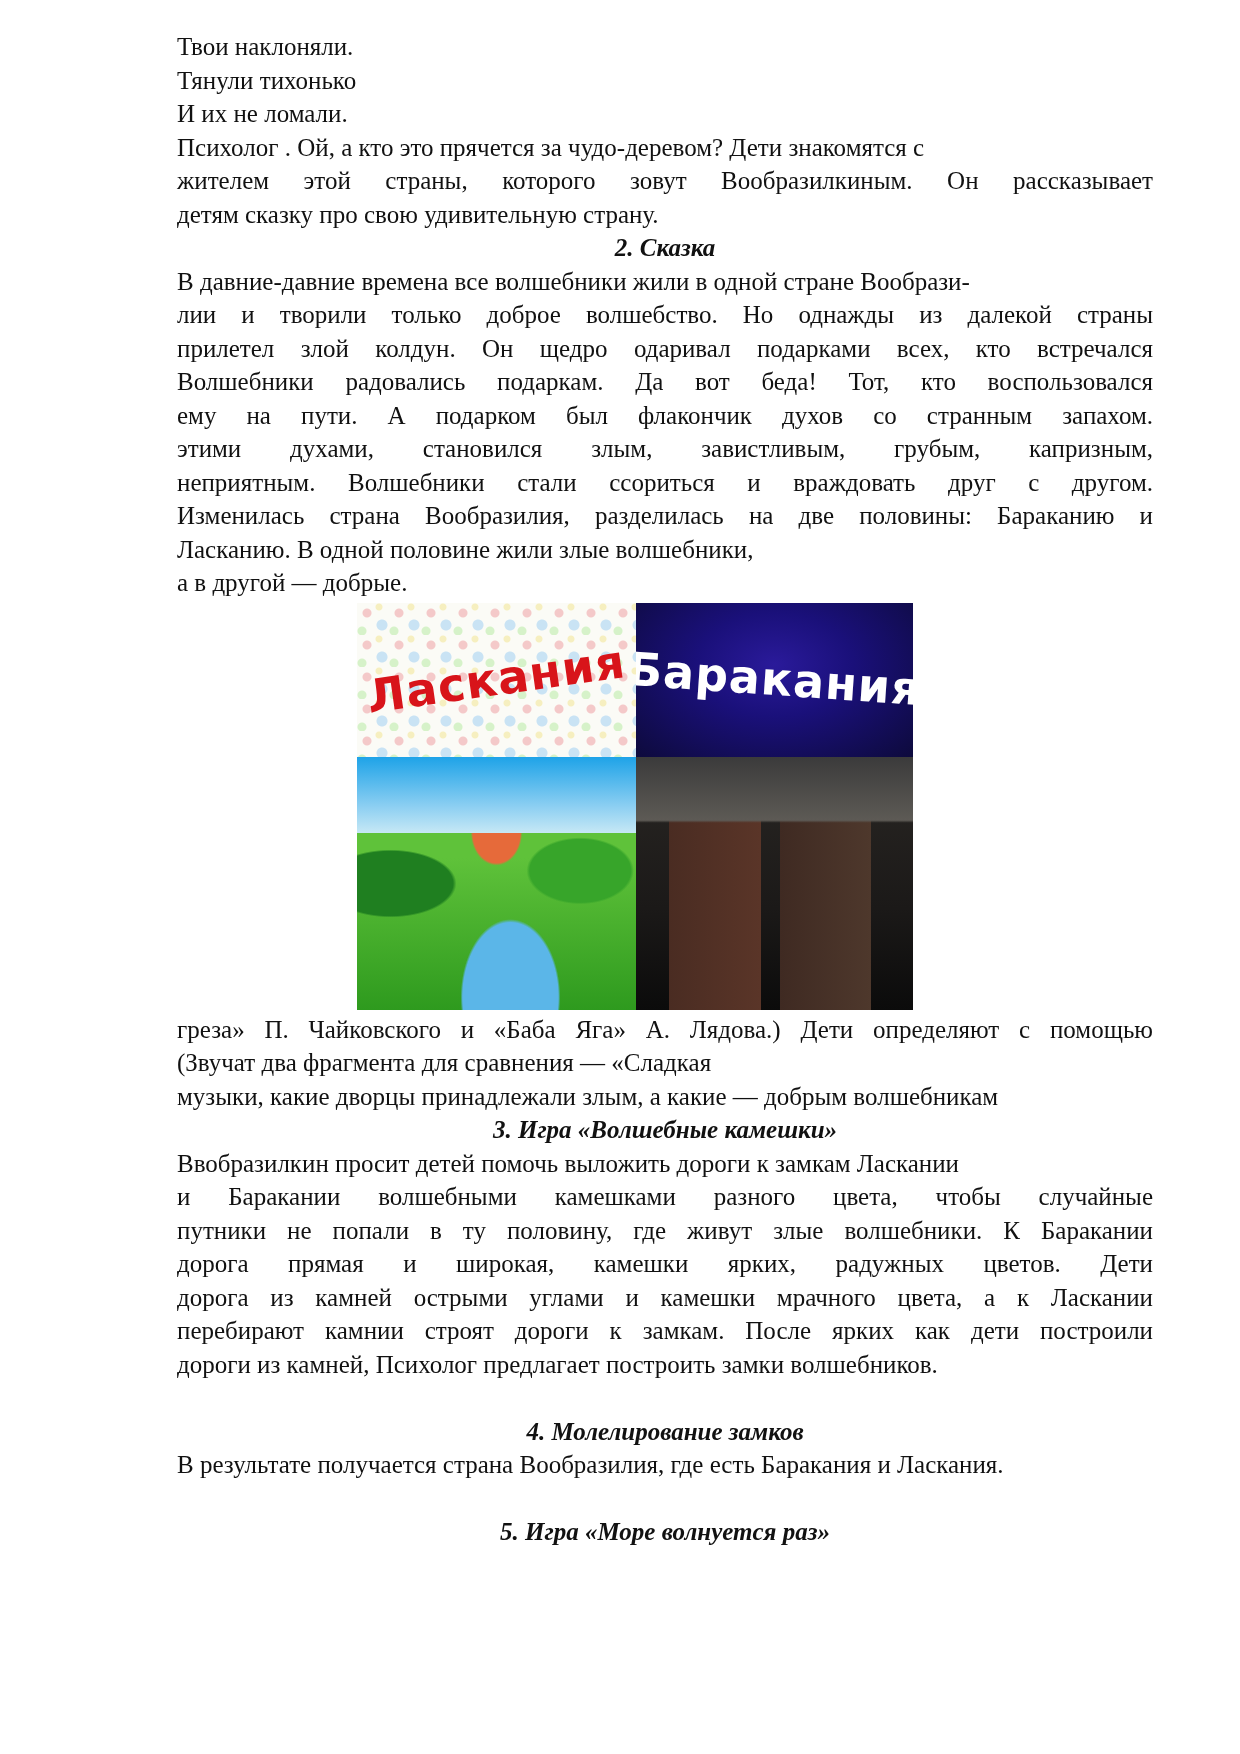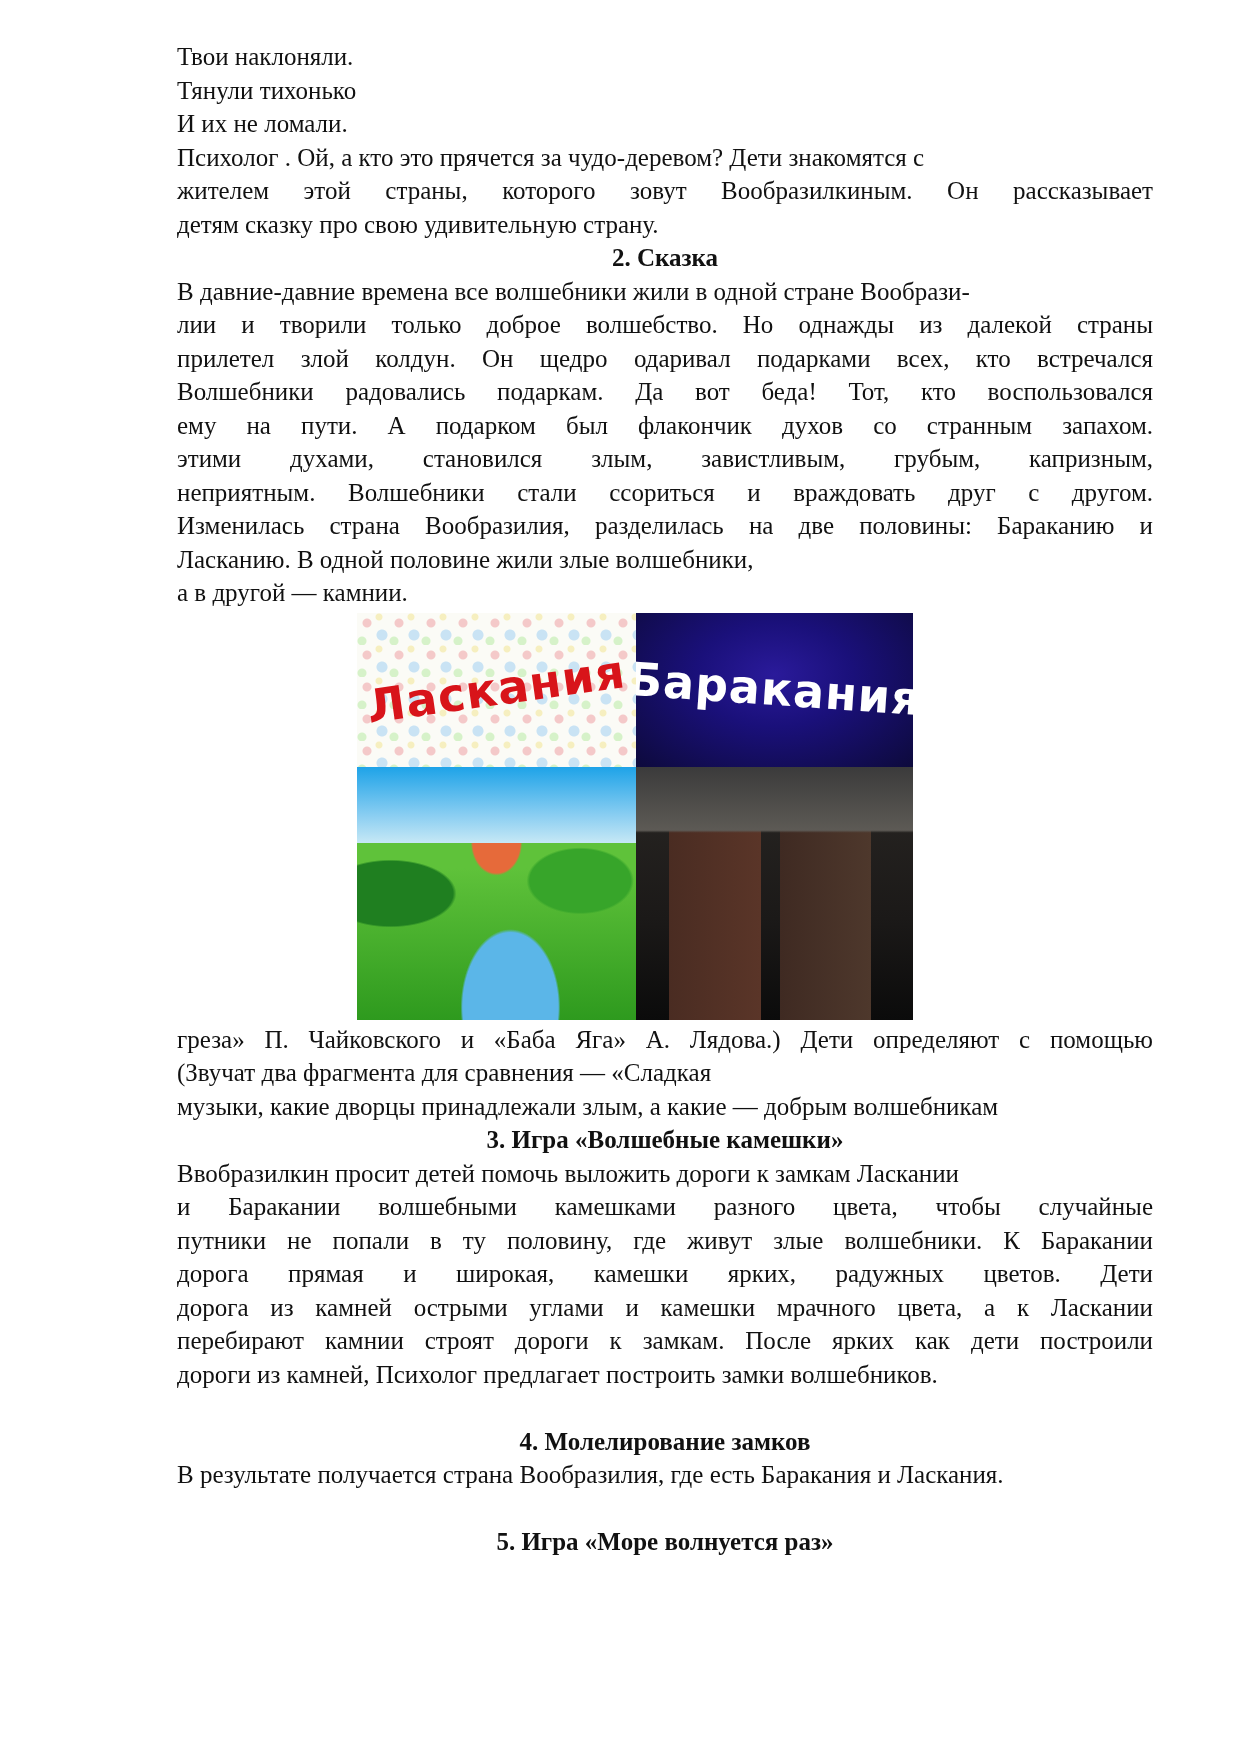--- a/index.html
+++ b/index.html
@@ -1,23 +1,23 @@
 <!DOCTYPE html>
 <html><head>
 <meta charset="utf-8">
 <style>
   html, body { margin: 0; padding: 0; background: #ffffff; }
   body { width: 1240px; height: 1754px; position: relative; overflow: hidden; }
   .page {
-    position: absolute; left: 177px; top: 40px; width: 976px;
+    position: absolute; left: 177px; top: 30px; width: 976px;
     font-family: "Liberation Serif", serif; font-size: 25px; line-height: 33.5px; color: #111;
   }
   .line { display: block; white-space: nowrap; }
   .just { text-align: justify; text-align-last: justify; white-space: normal; }
-  .h { text-align: center; font-weight: bold; }
+  .h { text-align: center; font-style: italic; font-weight: bold; }
   .gap { height: 33.5px; }
   .figure {
     position: relative; width: 556px; height: 407px; margin: 3px 0 3px 180px;
     display: grid; grid-template-columns: 279px 277px; grid-template-rows: 154px 253px;
   }
   .banner-light {
     background:
       radial-gradient(circle at 10px 10px, #f4c9c9 4px, transparent 5px),
       radial-gradient(circle at 25px 22px, #c9e3f4 5px, transparent 6px),
       radial-gradient(circle at 5px 28px, #d6f2c9 4px, transparent 5px),
@@ -67,21 +67,21 @@
   <span class="line h">2. Сказка</span>
   <span class="line">В давние-давние времена все волшебники жили в одной стране Вообрази-</span>
   <span class="line just">лии и творили только доброе волшебство. Но однажды из далекой страны</span>
   <span class="line just">прилетел злой колдун. Он щедро одаривал подарками всех, кто встречался</span>
   <span class="line just">Волшебники радовались подаркам. Да вот беда! Тот, кто воспользовался</span>
   <span class="line just">ему на пути. А подарком был флакончик духов со странным запахом.</span>
   <span class="line just">этими духами, становился злым, завистливым, грубым, капризным,</span>
   <span class="line just">неприятным. Волшебники стали ссориться и враждовать друг с другом.</span>
   <span class="line just">Изменилась страна Вообразилия, разделилась на две половины: Бараканию и</span>
   <span class="line">Ласканию. В одной половине жили злые волшебники,</span>
-  <span class="line">а в другой — камнии.</span>
+  <span class="line">а в другой — добрые.</span>
 
   <div class="figure">
     <div class="banner-light">
       <span class="banner-title">Ласкания</span>
     </div>
     <div class="banner-dark">
       <span class="banner-title">Баракания</span>
     </div>
     <div class="scene-bright"></div>
     <div class="scene-dark"></div>

